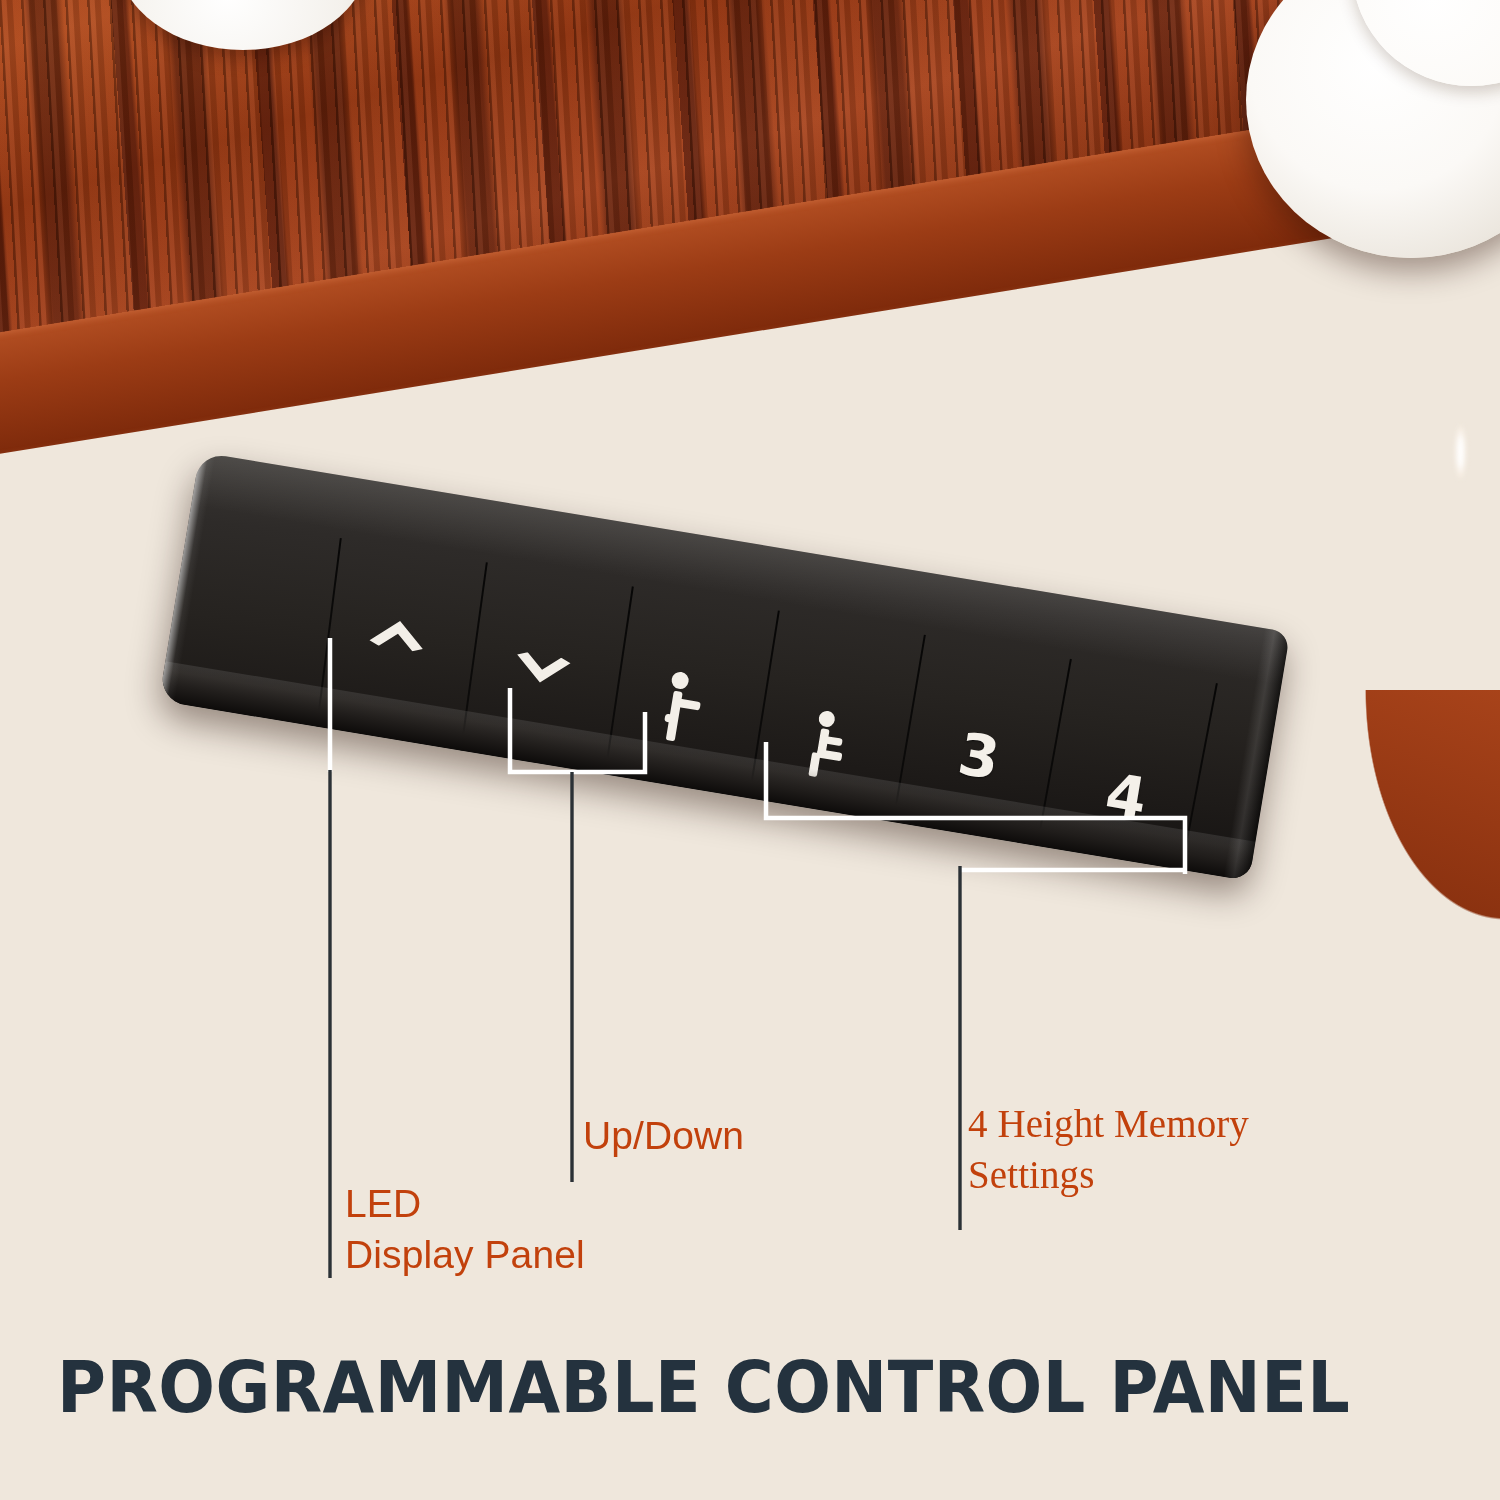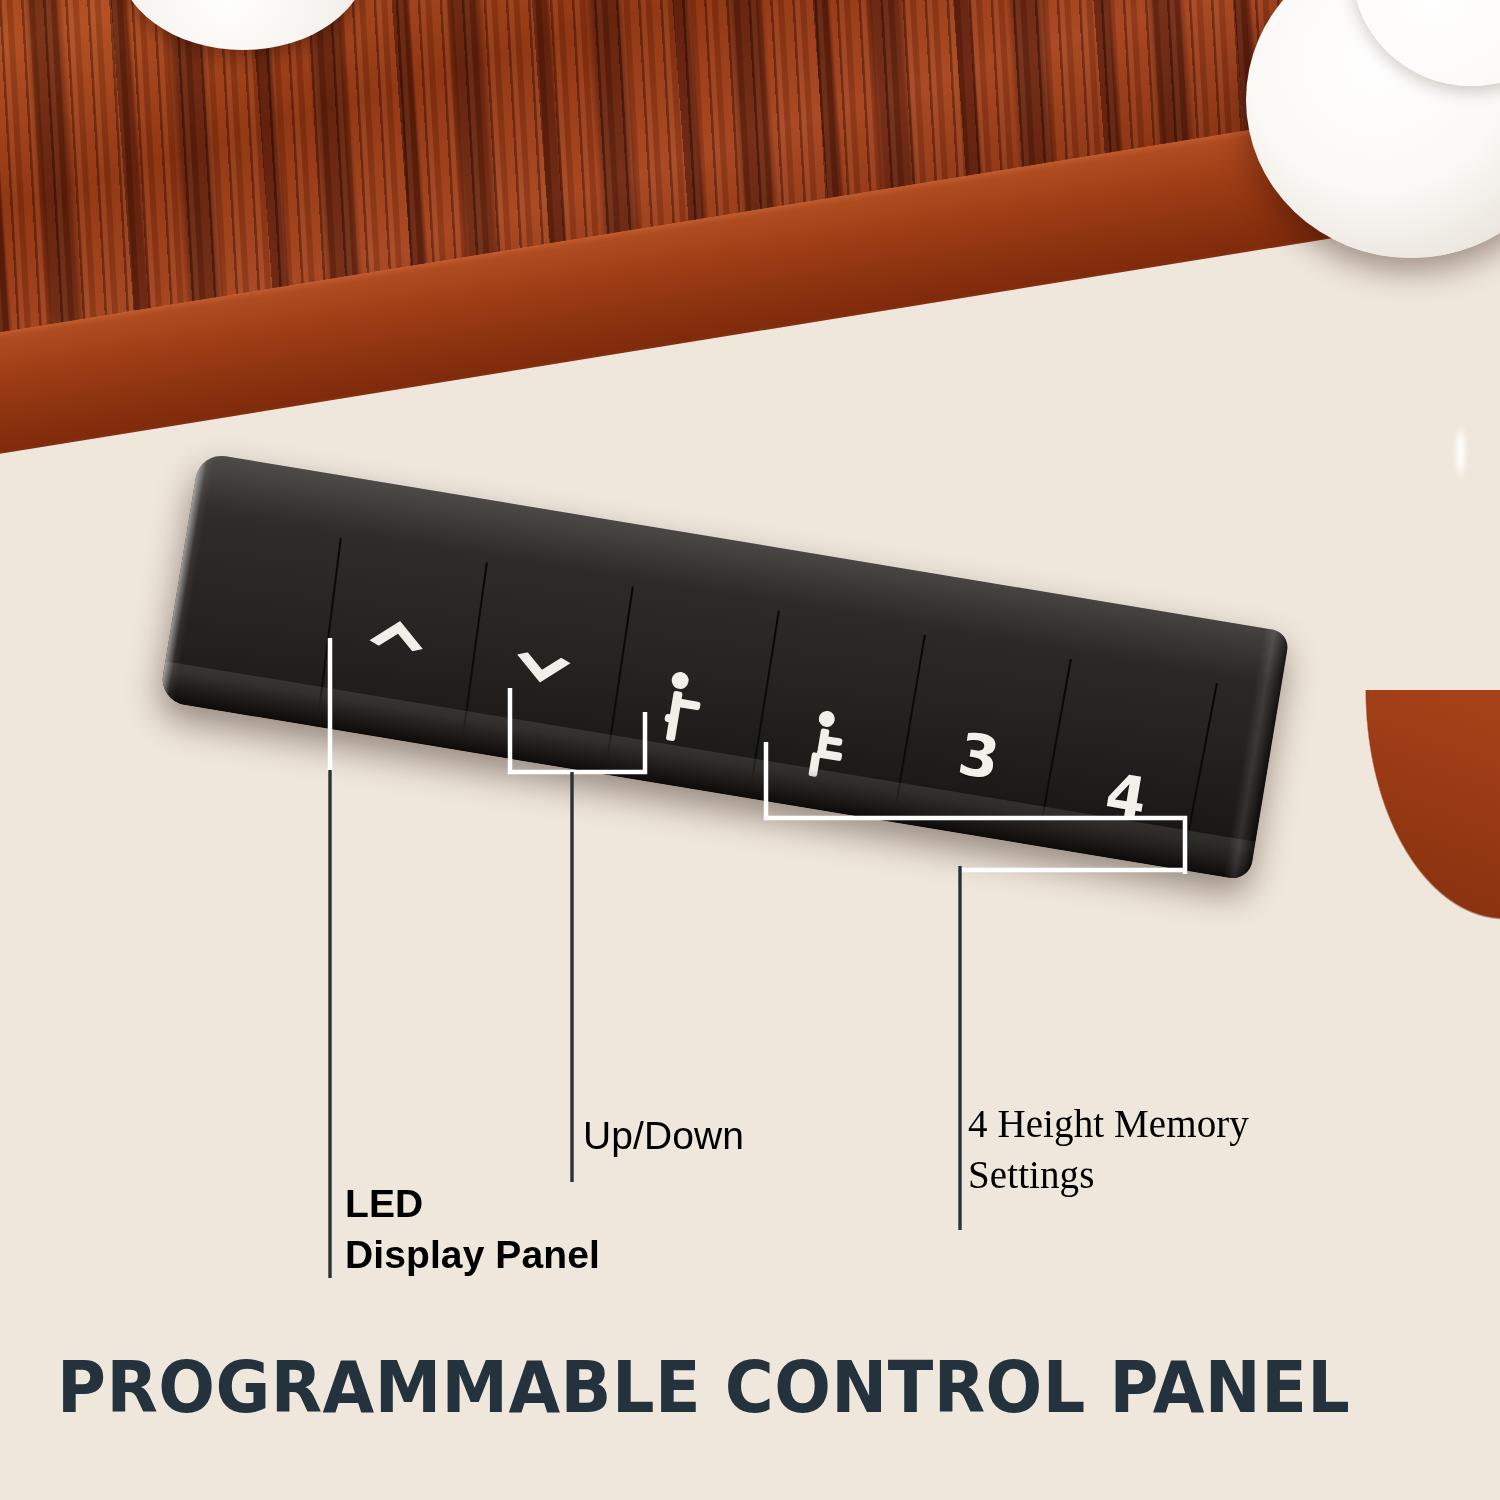--- a/index.html
+++ b/index.html
@@ -117,26 +117,26 @@
     text-shadow:0 1px 2px rgba(0,0,0,.55);
   }
   .person{position:absolute;}
   .person svg{display:block;}
 
   
   #callouts{position:absolute;left:0;top:0;width:1500px;height:1500px;pointer-events:none;}
 
   
   .label{
-    position:absolute;color:#000000;
+    position:absolute;color:#c2410c;
     font-family:"Liberation Sans", sans-serif;
     font-weight:400;font-size:39px;line-height:1.32;letter-spacing:.1px;
     white-space:pre-line;
   }
-  #label-led{left:345px;top:1178px;font-weight:bold;}
+  #label-led{left:345px;top:1178px;}
   #label-updown{left:583px;top:1110px;}
   #label-memory{left:968px;top:1098px;width:420px;font-family:Liberation Serif, serif;}
 
   #headline{
     position:absolute;left:57px;top:1346px;
     color:#24323E;
     font-family:"DejaVu Sans", sans-serif;
     font-weight:700;font-size:71px;letter-spacing:.5px;
     transform:scaleX(.94);transform-origin:0 50%;
     white-space:nowrap;

